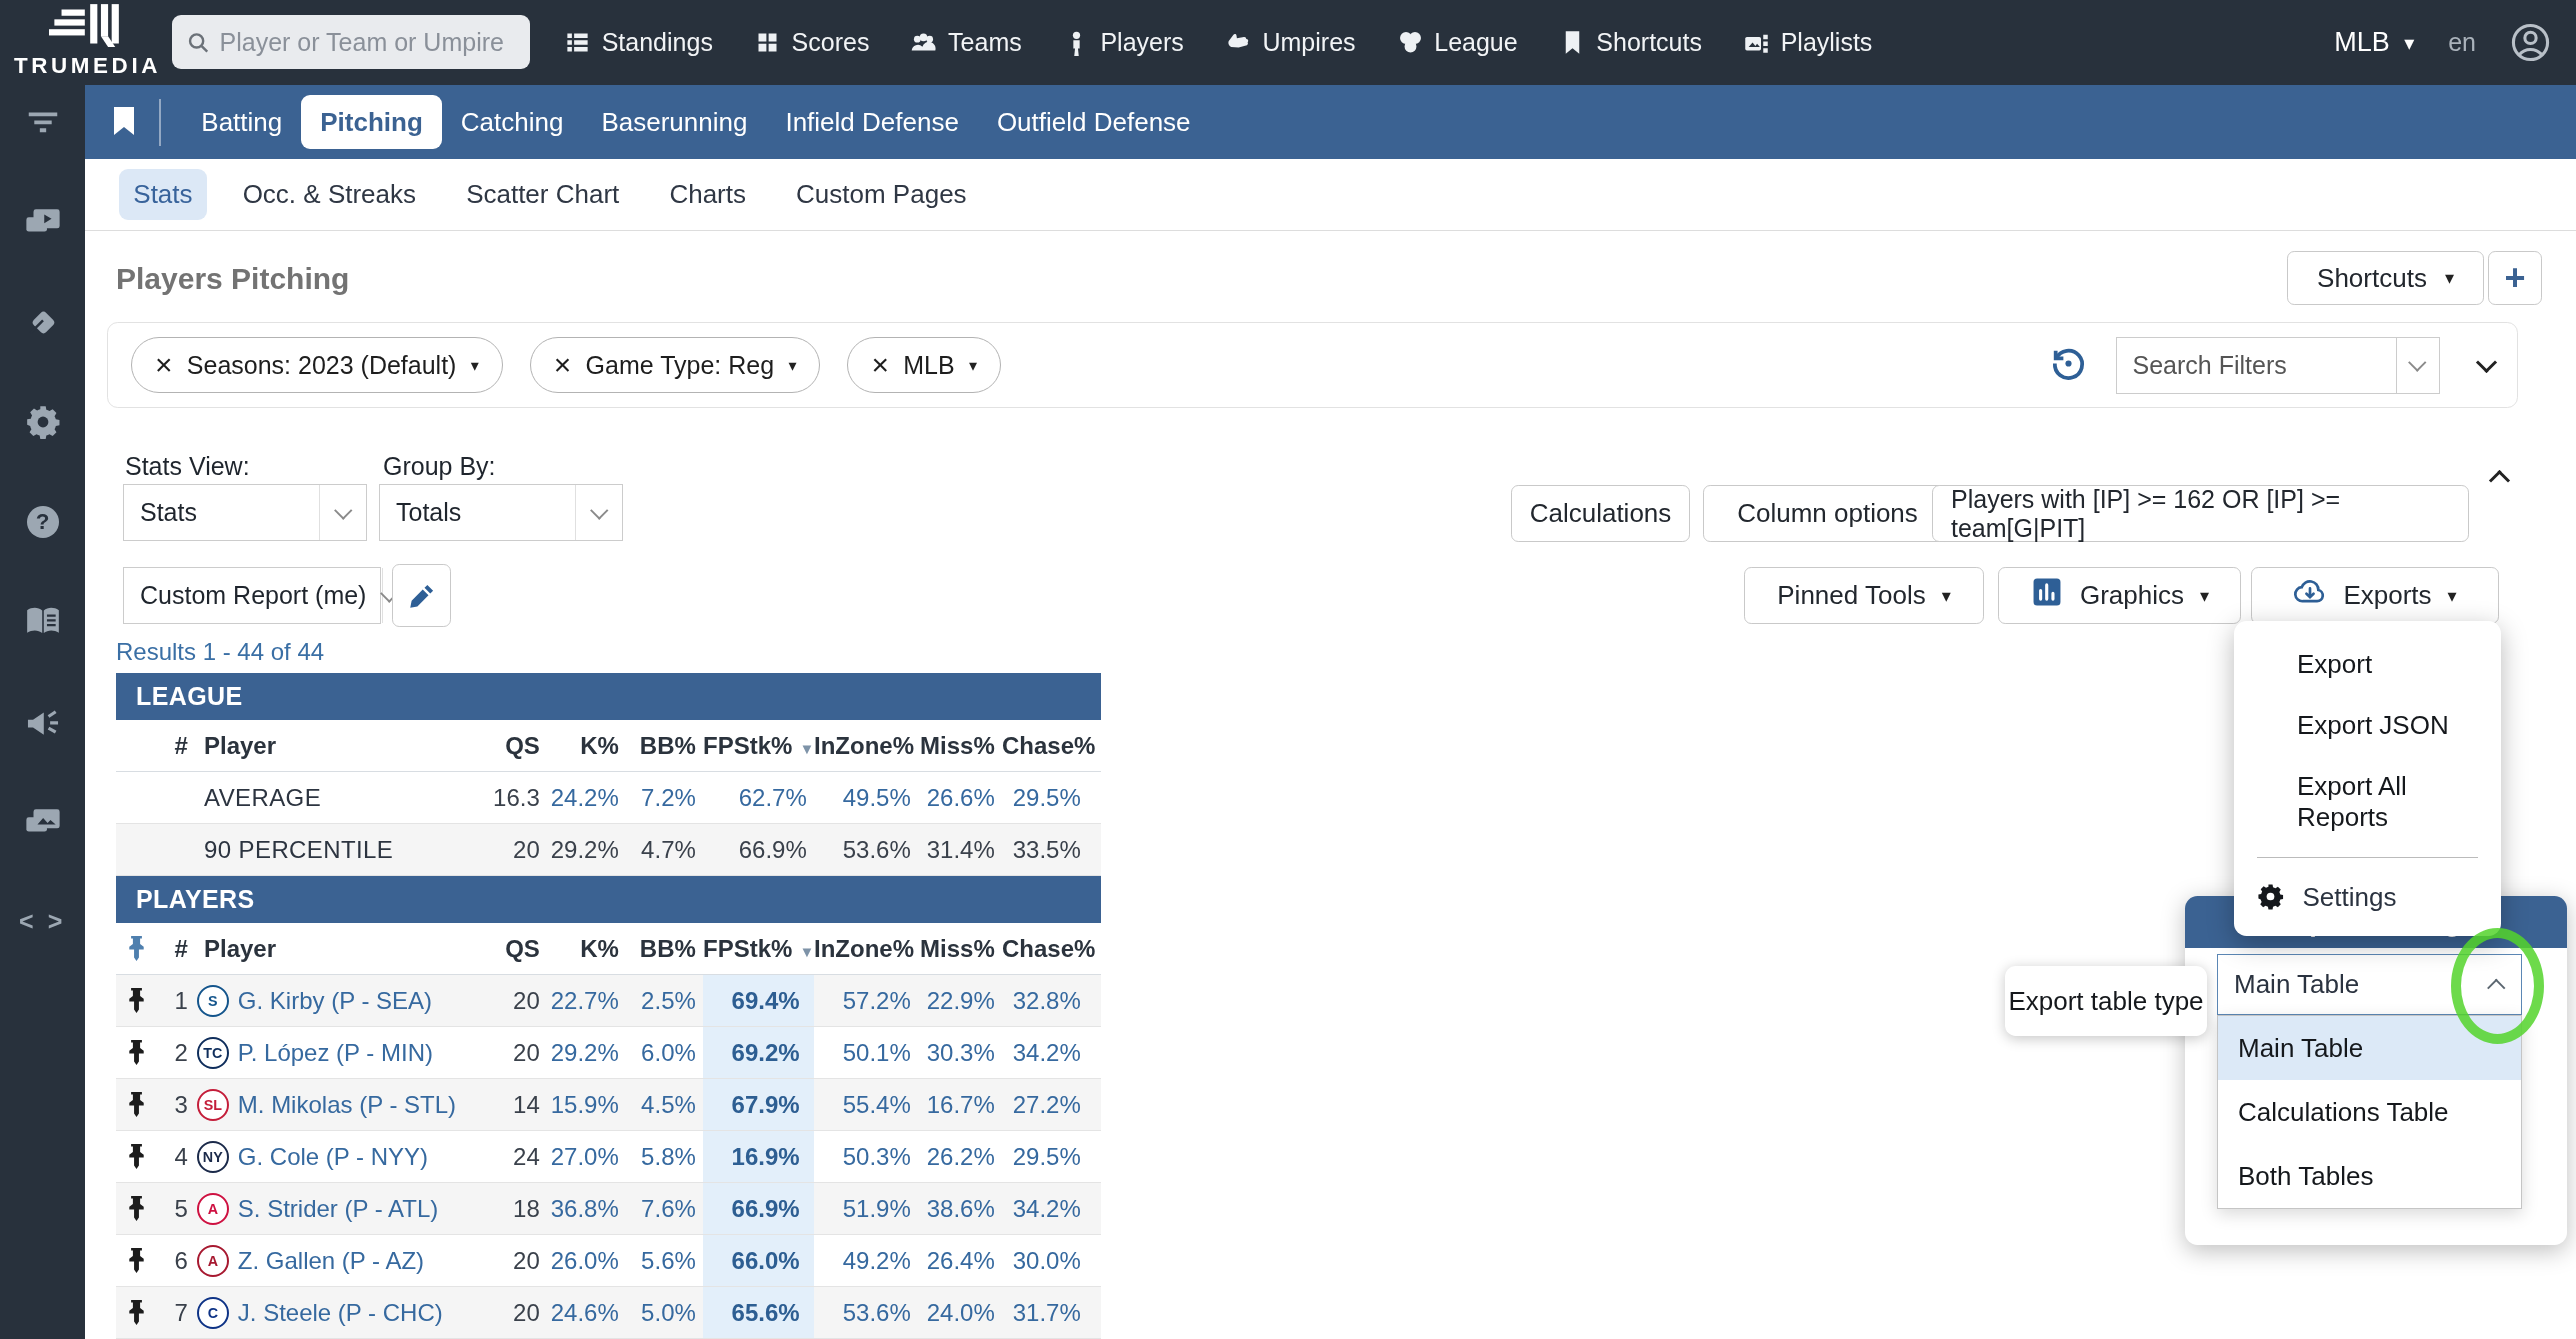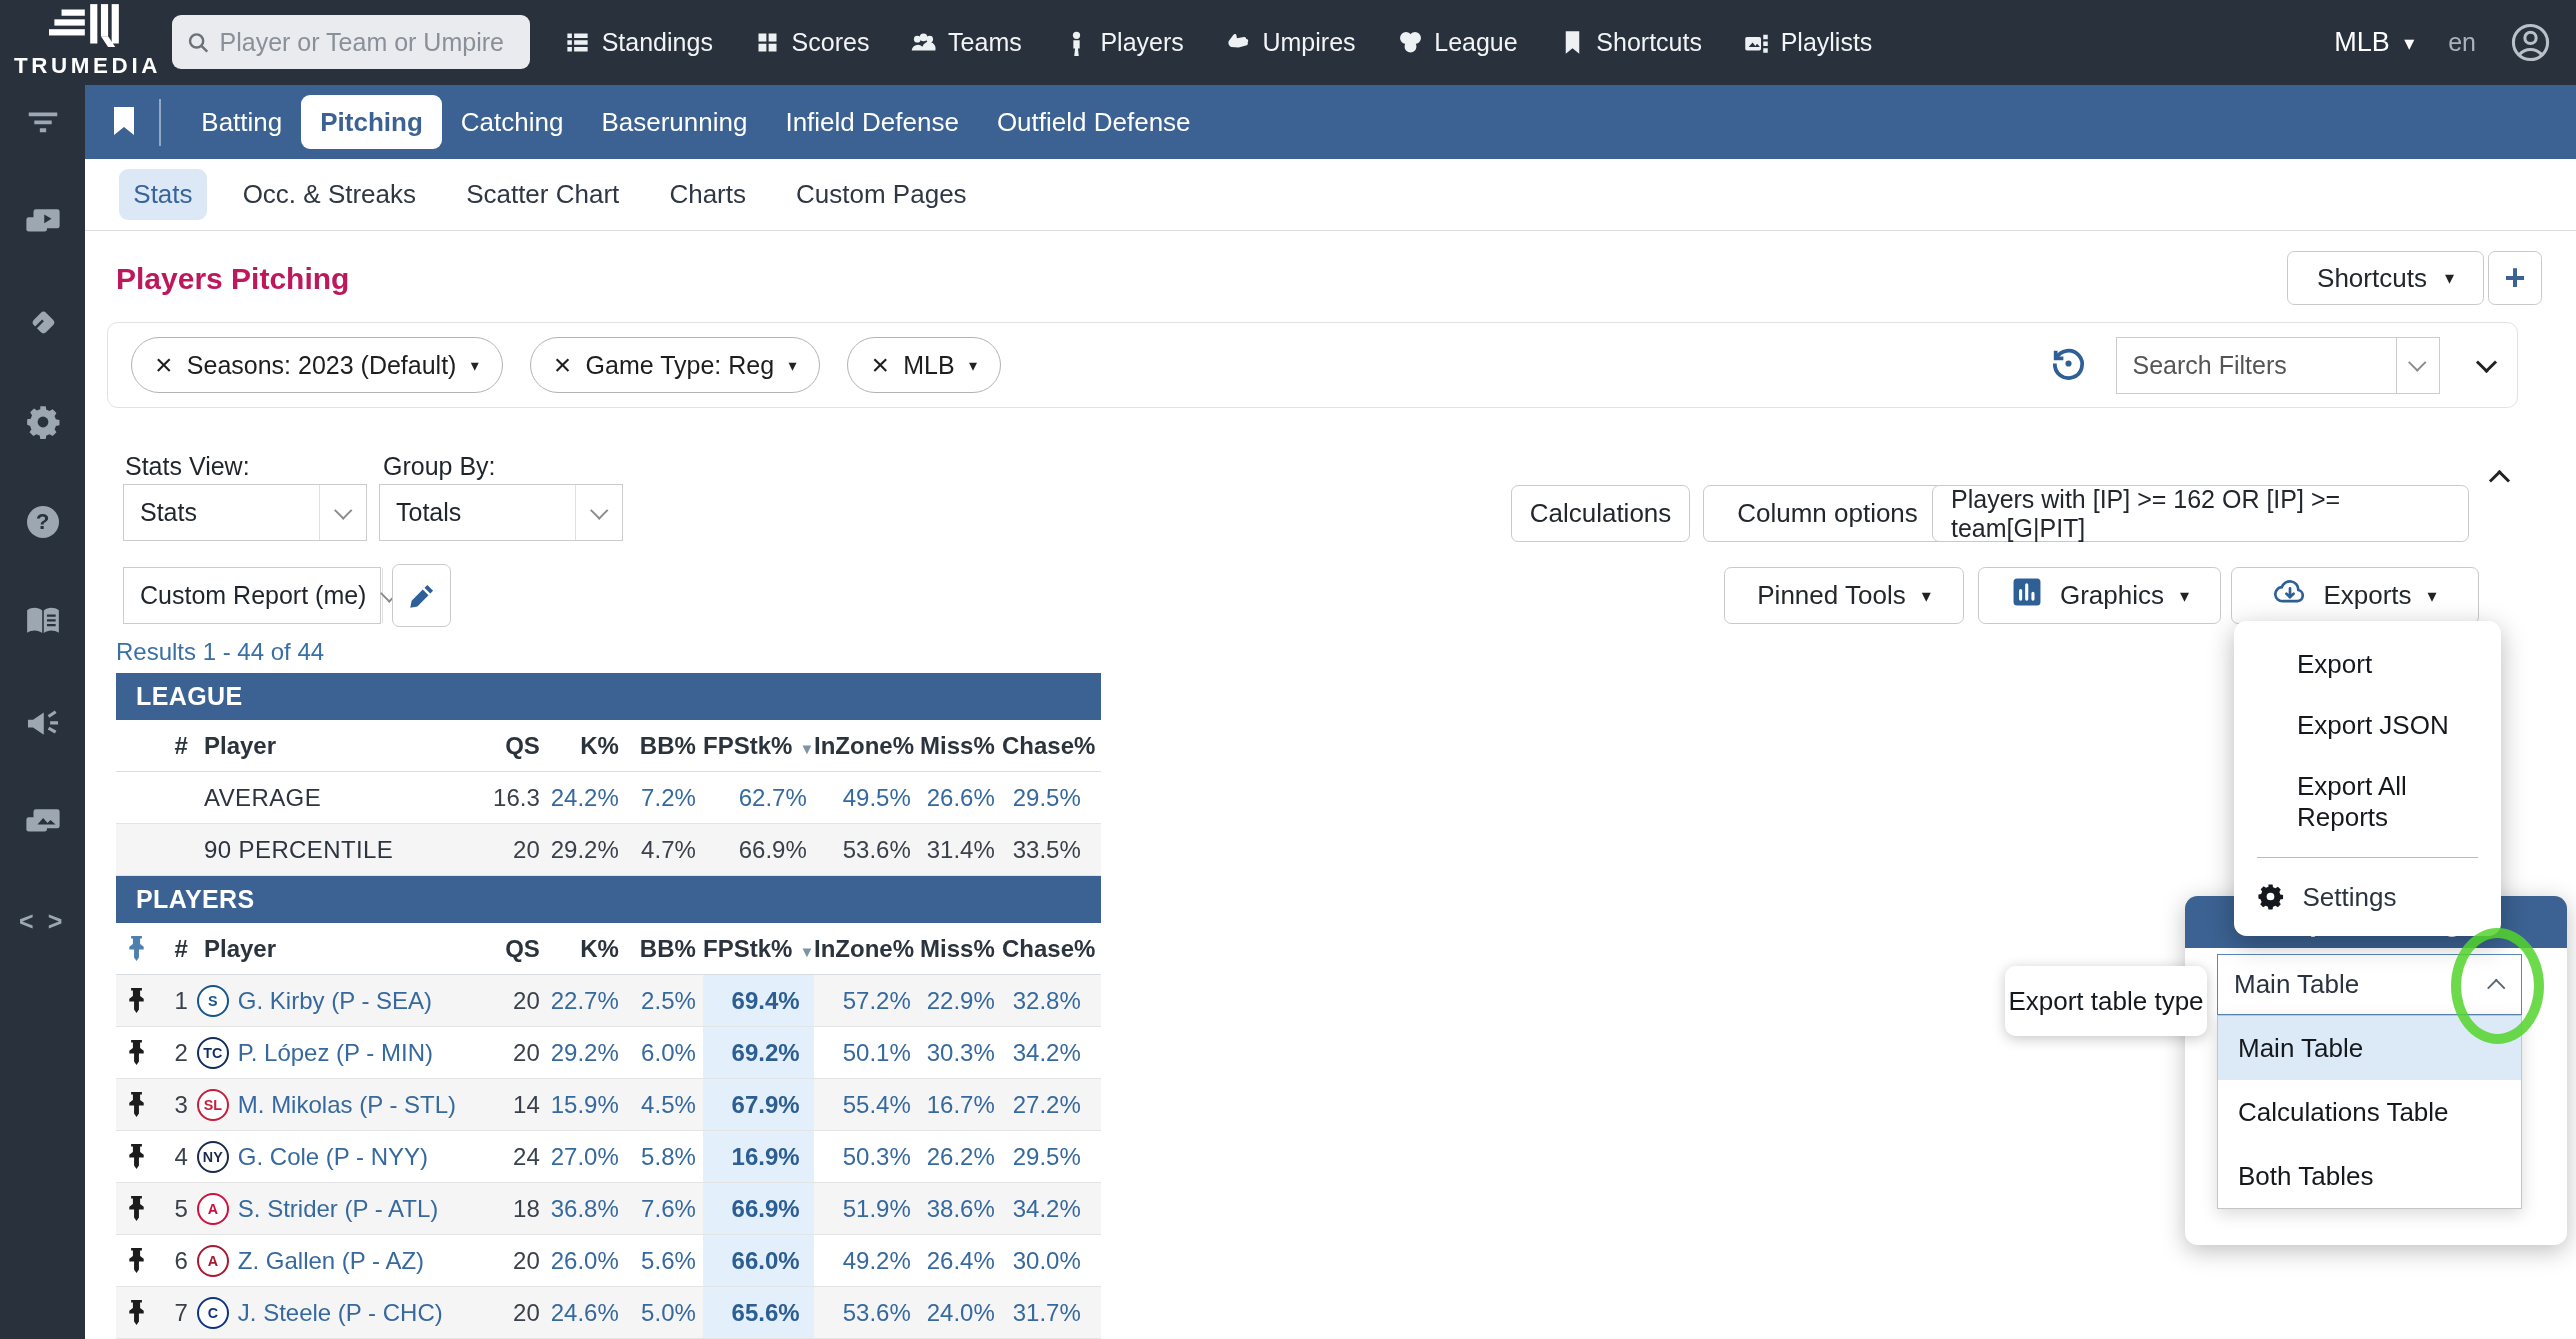--- a/index.html
+++ b/index.html
@@ -44,21 +44,21 @@
 
   
   .viewtabs { position:absolute; left:85px; top:159px; right:0; height:72px; background:#fff;
               border-bottom:0.9px solid #ddd; display:flex; align-items:center; padding-left:34px; gap:21.5px; z-index:7; }
   .vtab { font-size:26px; color:#2f3744; padding:10px 14.3px; border-radius:9px; cursor:pointer; }
   .vtab.active { background:#dce8f6; color:#38639b; }
 
   .content-bg { position:absolute; left:85px; top:231px; right:0; bottom:0; background:#fff; }
 
   
-  .page-title { position:absolute; left:116px; top:262px; font-size:30px; font-weight:bold; color:#be185d; }
+  .page-title { position:absolute; left:116px; top:262px; font-size:30px; font-weight:bold; color:#737373; }
   .btn { background:#fff; border:0.9px solid #c9c9c9; border-radius:7.2px; font-size:26px; color:#22272e;
          display:flex; align-items:center; justify-content:center; cursor:pointer; }
   .shortcuts-btn { position:absolute; left:2287px; top:251px; width:197px; height:54px; gap:18px; }
   .add-btn { position:absolute; left:2488px; top:251px; width:54px; height:54px; color:#3b6292; font-size:36px; font-weight:bold; }
   .caret { font-size:18px; color:#222; }
 
   
   .filter-card { position:absolute; left:107px; top:322px; width:2411px; height:86px; border:0.9px solid #e2e2e2;
                  border-radius:10.7px; display:flex; align-items:center; padding:0 23px; }
   .chip { display:flex; align-items:center; gap:14.3px; border:0.9px solid #b3b3b3; border-radius:30px;
@@ -79,21 +79,21 @@
 
   
   .ctl-label { position:absolute; font-size:25px; color:#1f252d;text-align:center; }
   .select { position:absolute; height:57px; border:0.9px solid #ccc; background:#fff; display:flex; align-items:center;
             font-size:25px; color:#1f252d; cursor:pointer; }
   .select .val { padding:0 16px; flex:1; white-space:nowrap; }
   .select .seg { width:47px; height:100%; border-left:0.9px solid #e0e0e0; display:flex; align-items:center; justify-content:center; }
   .pencil-btn { position:absolute; left:392px; top:564px; width:59px; height:63px; }
   .pencil-btn svg { width:30px; height:30px; }
   .ctl-btn { position:absolute; height:57px; top:485px; padding:0 18px; }
-  .row2-btn { position:absolute; height:57px; top:567px; gap:16px; padding:0 20px; }
+  .row2-btn { position:absolute; height:57px; top:567px; gap:16px; padding:0 20px;margin-left:20px; }
   .g-ic svg, .e-ic svg { width:34px; height:34px; }
   .controls-collapse { position:absolute; left:2492px; top:466px; cursor:pointer; }
   .filter-collapse { cursor:pointer; margin-left:12.5px; }
 
   
   .table-wrap { position:absolute; left:116px; top:638px; width:985px; }
   .results { font-size:24px; color:#3a6fa5; margin-bottom:7.2px; display:inline-block; }
   .secbar { height:47px; background:#3b6292; color:#fff; font-weight:bold; font-size:25px;
             display:flex; align-items:center; padding-left:20px; letter-spacing:0.4px; }
   .trow { display:grid; grid-template-columns:41px 38px 288px 64px 79px 77px 111px 104px 84px 86px;

